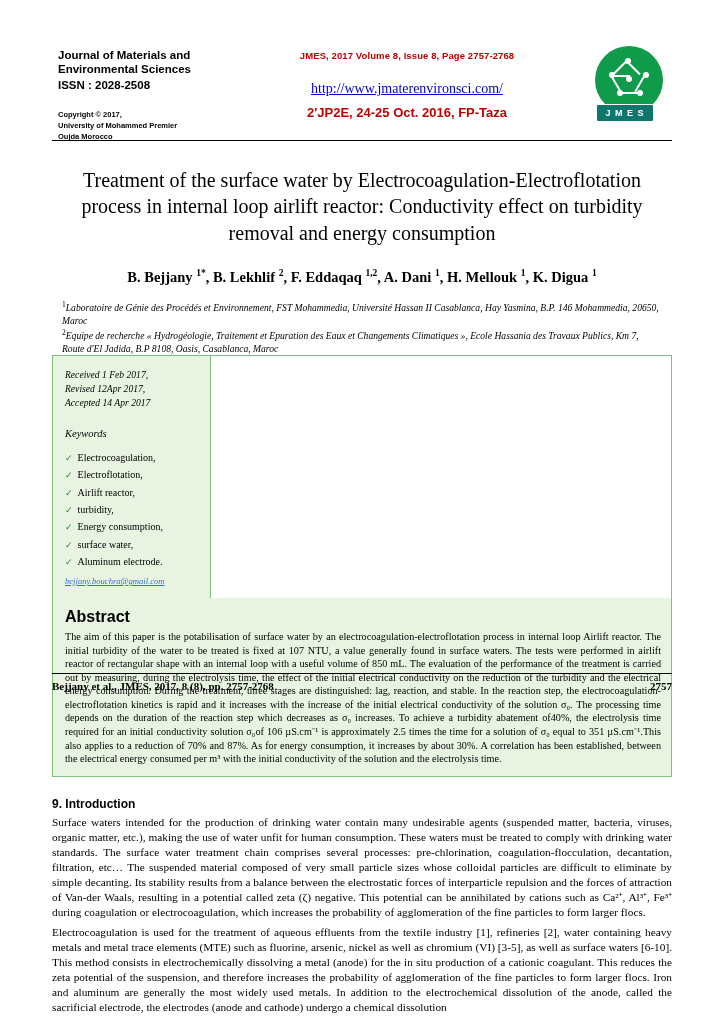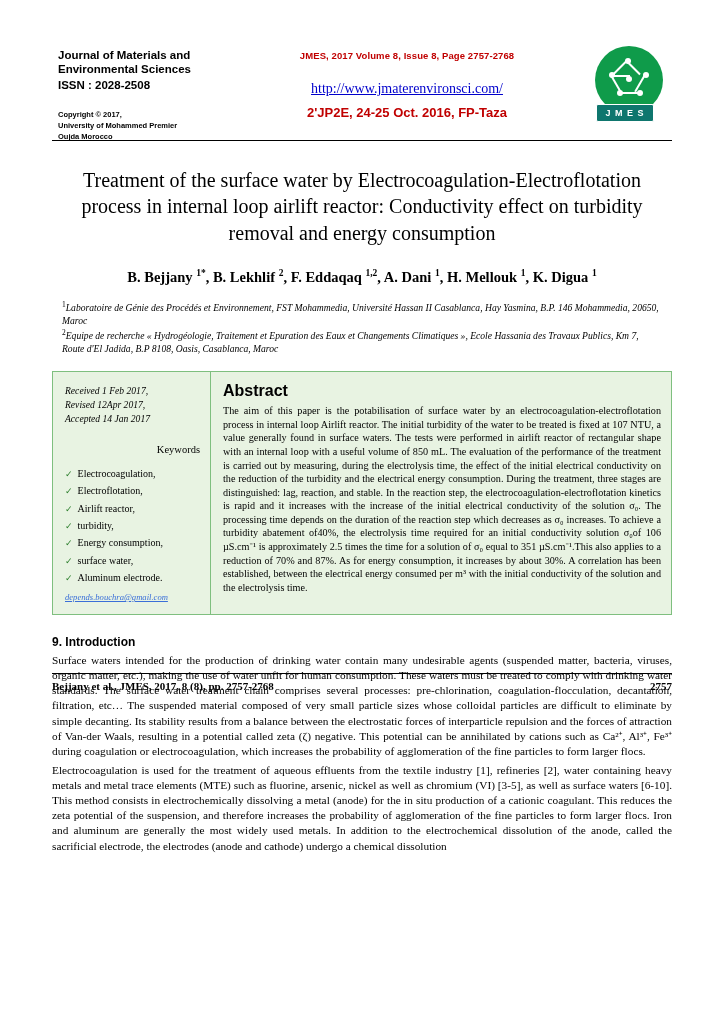--- a/index.html
+++ b/index.html
@@ -158,22 +158,22 @@
     font-style: italic;
     line-height: 1.38;
     margin-top: 14px;
     padding: 0 10px;
   }
   .affiliations sup { font-style: normal; font-size: 7.5px; }
 
   
   .abstract-wrap {
     display: flex;
-    margin-top: 16px;
     border: 1px solid #7fbf7f;
+    flex-direction: column;
   }
   .abs-left {
     width: 158px;
     box-sizing: border-box;
     background: #e8f3e2;
     border-right: 1px solid #7fbf7f;
     padding: 12px 10px 10px 12px;
   }
   .abs-right {
     flex: 1;
@@ -181,22 +181,22 @@
     background: #e8f3e2;
     padding: 10px 10px 10px 12px;
   }
   .recv {
     font-size: 9.6px;
     font-style: italic;
     line-height: 1.45;
   }
   .kw-title {
     font-size: 10.5px;
+    font-style: italic;
     margin-top: 18px;
-    text-align: right;
   }
   .kw-list {
     margin-top: 10px;
     font-size: 10px;
     line-height: 1.7;
   }
   .kw-list div:before {
     content: "\2713";
     color: #2a7d2a;
     margin-right: 5px;
@@ -313,33 +313,33 @@
     <div><sup>1</sup><span>Laboratoire de Génie des Procédés et Environnement, FST Mohammedia, Université Hassan II Casablanca, Hay Yasmina, B.P. 146 Mohammedia, 20650, Maroc</span></div>
     <div><sup>2</sup><span>Equipe de recherche « Hydrogéologie, Traitement et Epuration des Eaux et Changements Climatiques », Ecole Hassania des Travaux Publics, Km 7, Route d'El Jadida, B.P 8108, Oasis, Casablanca, Maroc</span></div>
   </div>
 
   <div class="abstract-wrap">
 
     <div class="abs-left">
       <div class="recv">
         <div>Received 1 Feb 2017,</div>
         <div>Revised  12Apr 2017,</div>
-        <div>Accepted 14 Jan 2017</div>
+        <div>Accepted 14 Apr 2017</div>
       </div>
       <div class="kw-title">Keywords</div>
       <div class="kw-list">
         <div>Electrocoagulation,</div>
         <div>Electroflotation,</div>
         <div>Airlift reactor,</div>
         <div>turbidity,</div>
         <div>Energy consumption,</div>
         <div>surface water,</div>
         <div>Aluminum electrode.</div>
       </div>
-      <a class="email" href="#">depends.bouchra@gmail.com</a>
+      <a class="email" href="#">bejjany.bouchra@gmail.com</a>
     </div>
 
     <div class="abs-right">
       <div class="abs-head">Abstract</div>
       <div class="abs-body">The aim of this paper is the potabilisation of surface water by an electrocoagulation-electroflotation process in internal loop Airlift reactor. The initial turbidity of the water to be treated is fixed at 107 NTU, a value generally found in surface waters. The tests were performed in airlift reactor of rectangular shape with an internal loop with a useful volume of 850 mL. The evaluation of the performance of the treatment is carried out by measuring, during the electrolysis time, the effect of the initial electrical conductivity on the reduction of the turbidity and the electrical energy consumption. During the treatment, three stages are distinguished: lag, reaction, and stable. In the reaction step, the electrocoagulation-electroflotation kinetics is rapid and it increases with the increase of the initial electrical conductivity of the solution σ₀. The processing time depends on the duration of the reaction step which decreases as σ₀ increases. To achieve a turbidity abatement of40%, the electrolysis time required for an initial conductivity solution σ₀of 106 µS.cm⁻¹ is approximately 2.5 times the time for a solution of σ₀ equal to 351 µS.cm⁻¹.This also applies to a reduction of 70% and 87%. As for energy consumption, it increases by about 30%. A correlation has been established, between the electrical energy consumed per m³ with the initial conductivity of the solution and the electrolysis time.</div>
     </div>
   </div>
 
   <div class="sec-head">9. Introduction</div>
   <div class="para">Surface waters intended for the production of drinking water contain many undesirable agents (suspended matter, bacteria, viruses, organic matter, etc.), making the use of water unfit for human consumption. These waters must be treated to comply with drinking water standards. The surface water treatment chain comprises several processes: pre-chlorination, coagulation-flocculation, decantation, filtration, etc… The suspended material composed of very small particle sizes whose colloidal particles are difficult to eliminate by simple decanting. Its stability results from a balance between the electrostatic forces of interparticle repulsion and the forces of attraction of Van-der Waals, resulting in a potential called zeta (ζ) negative. This potential can be annihilated by cations such as Ca²⁺, Al³⁺, Fe³⁺ during coagulation or electrocoagulation, which increases the probability of agglomeration of the fine particles to form larger flocs.</div>

